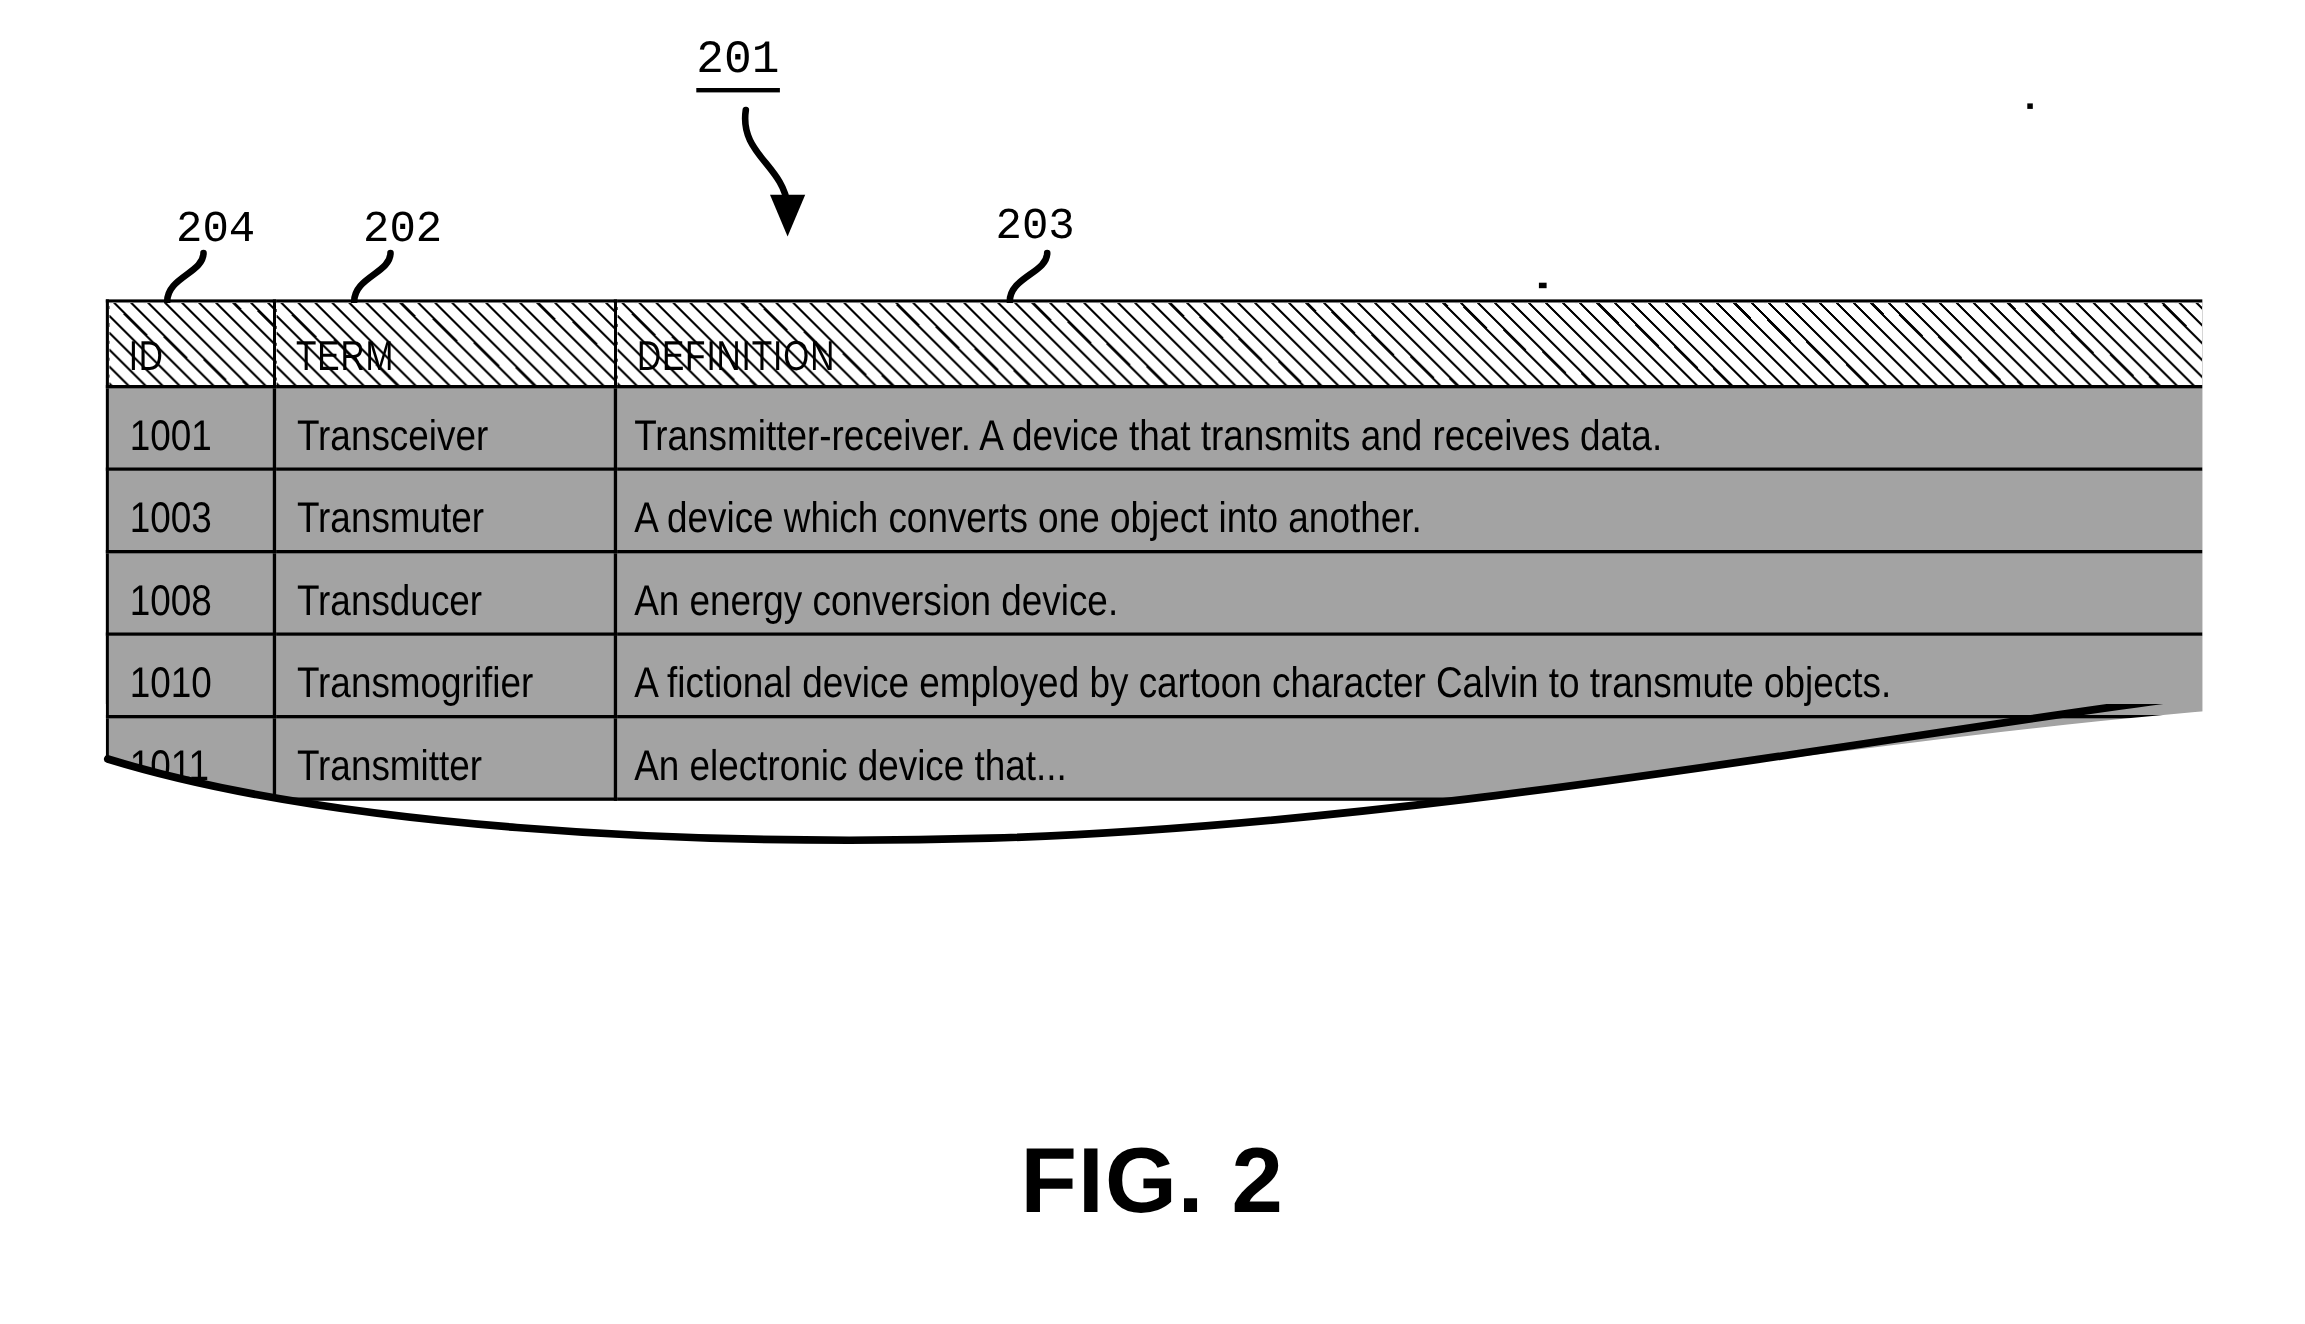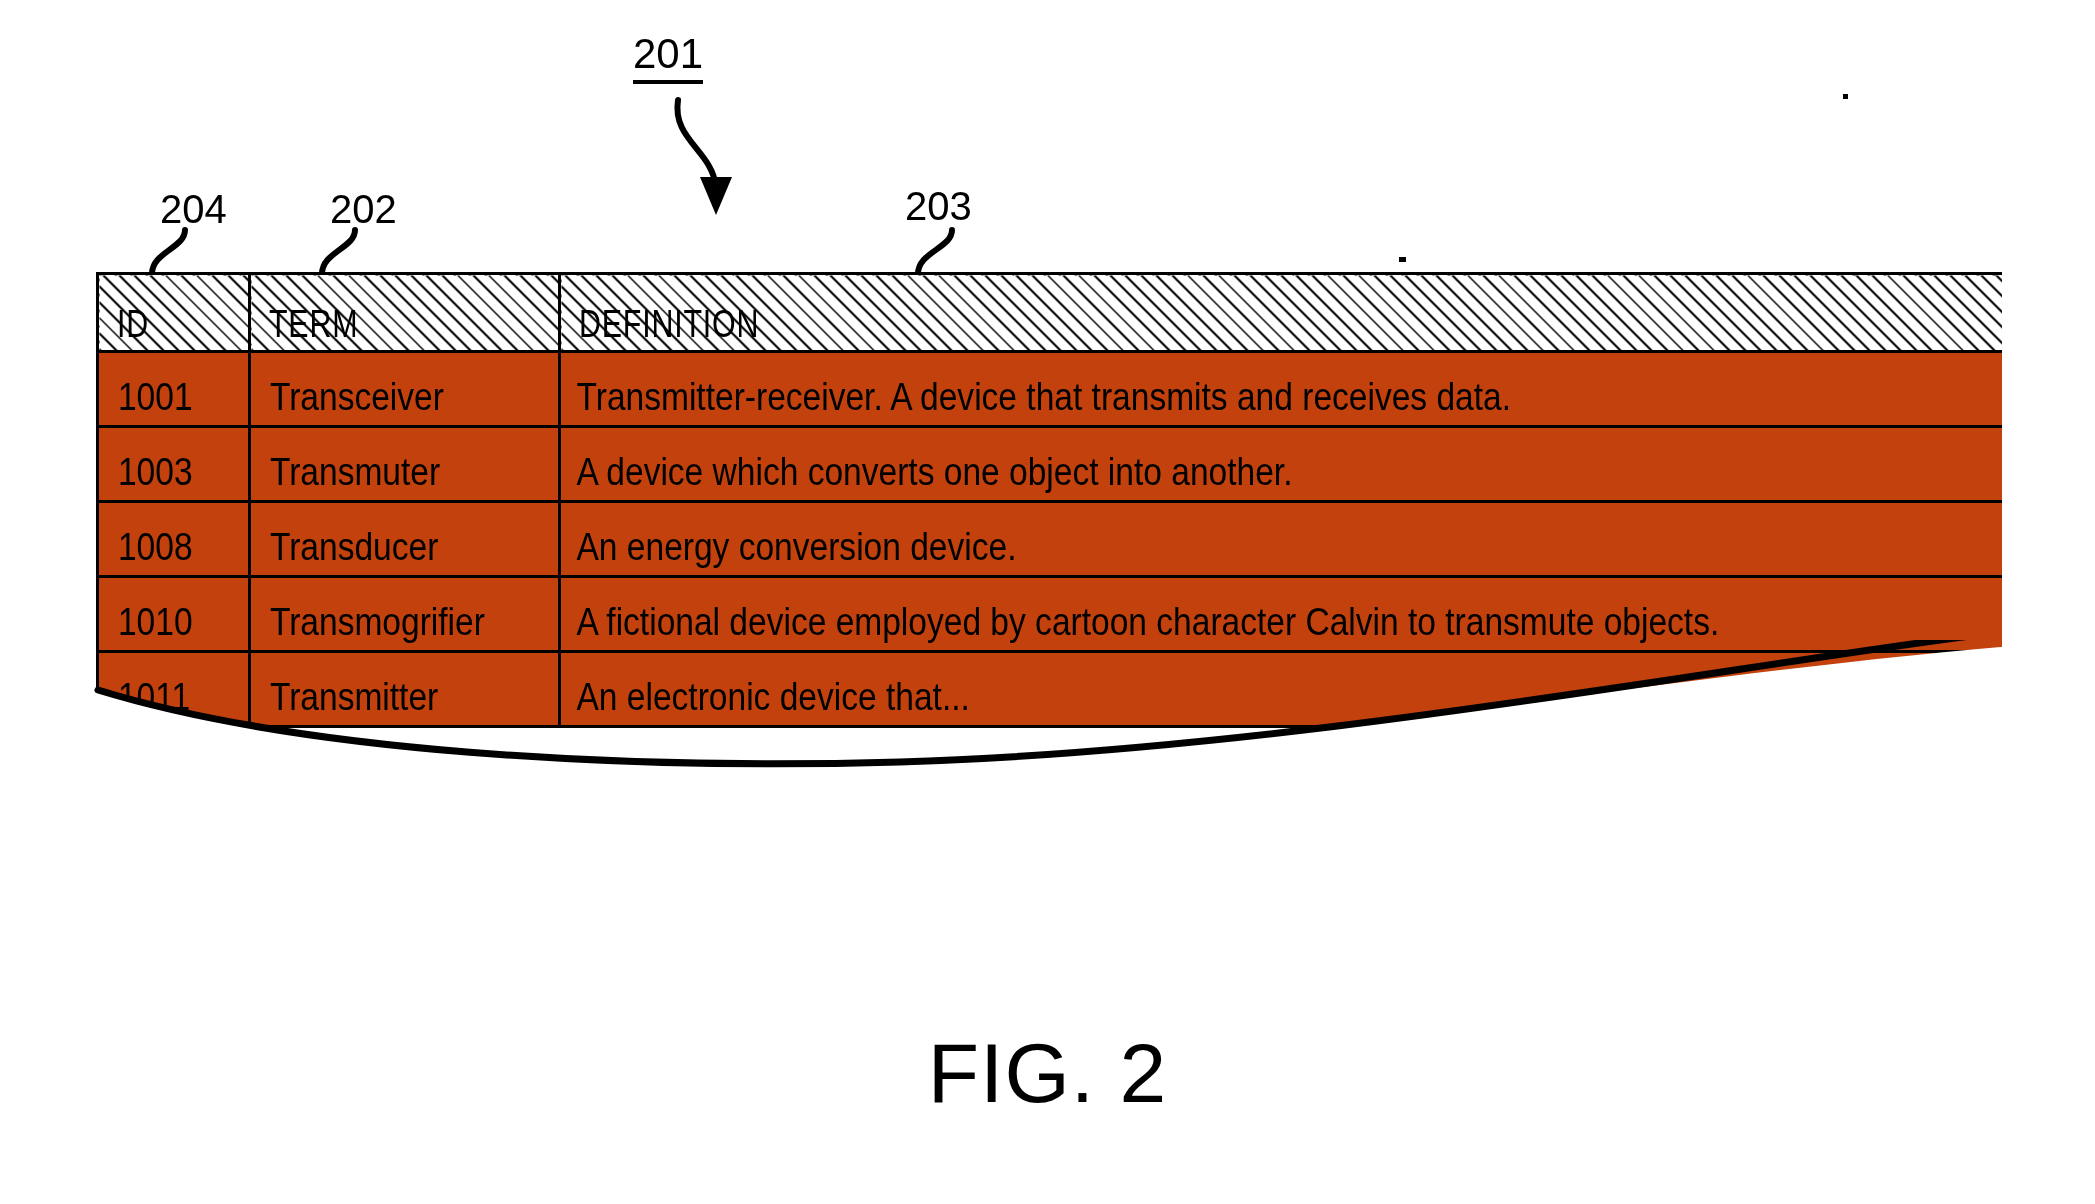--- a/index.html
+++ b/index.html
@@ -12,21 +12,21 @@
     width: 2095px;
     height: 1204px;
     background: #ffffff;
     font-family: "Liberation Sans", sans-serif;
     overflow: hidden;
   }
 
   
   .ref-num {
     position: absolute;
-    font-family: Liberation Sans, sans-serif;
+    font-family: Liberation Mono, monospace;
     font-size: 40px;
     font-weight: 400;
     color: #000;
     letter-spacing: 0px;
     white-space: nowrap;
   }
   .ref-num.underlined {
     border-bottom: 4px solid #000;
     padding-bottom: 2px;
   }
@@ -55,21 +55,21 @@
     left: 0;
     top: 0;
     width: 1906px;
     border-collapse: collapse;
     table-layout: fixed;
   }
   .tbl td, .tbl th {
     border: 3px solid #000;
     padding: 0;
     vertical-align: bottom;
-    background: #c2410c;
+    background: #a3a3a3;
     box-sizing: border-box;
   }
   .col-id    { width: 152px; }
   .col-term  { width: 310px; }
   .col-def   { width: 1444px; }
 
   
   .tbl thead th {
     height: 78px;
     position: relative;
@@ -129,21 +129,21 @@
 
   
   #caption {
     position: absolute;
     left: 0;
     top: 1025px;
     width: 2095px;
     text-align: center;
     font-family: "Liberation Sans", sans-serif;
     font-size: 84px;
-    font-weight: 400;
+    font-weight: 700;
     letter-spacing: 1px;
     color: #000;
   }
 
   
   .speck {
     position: absolute;
     background: #000;
   }
 </style>

